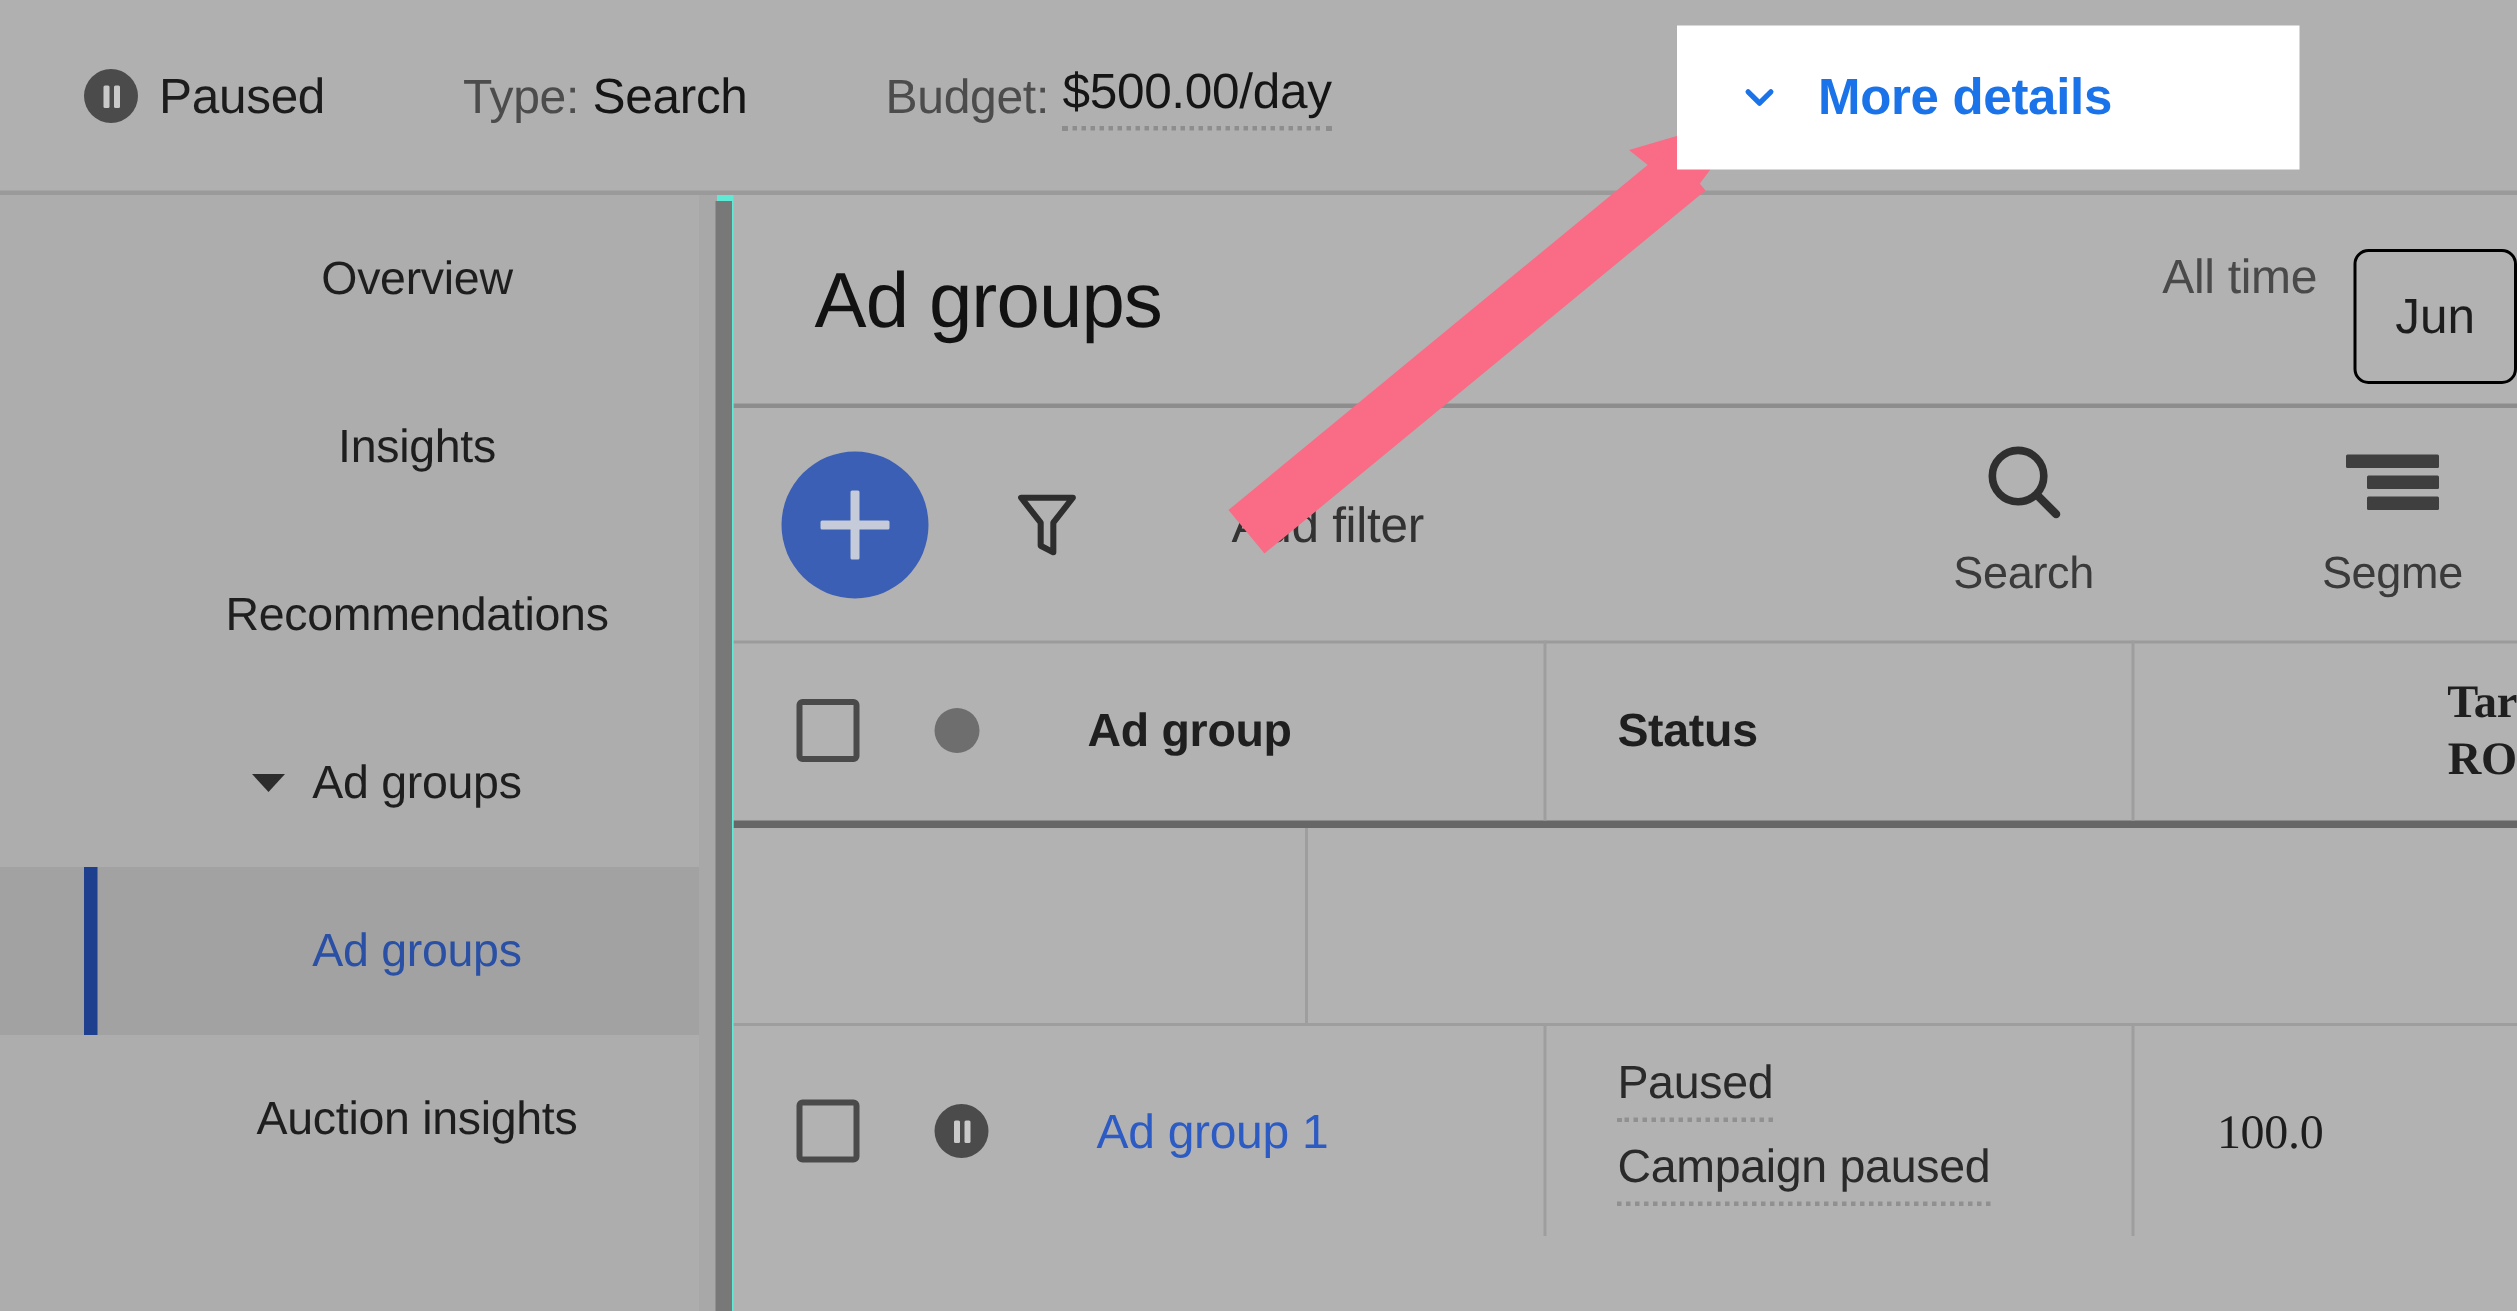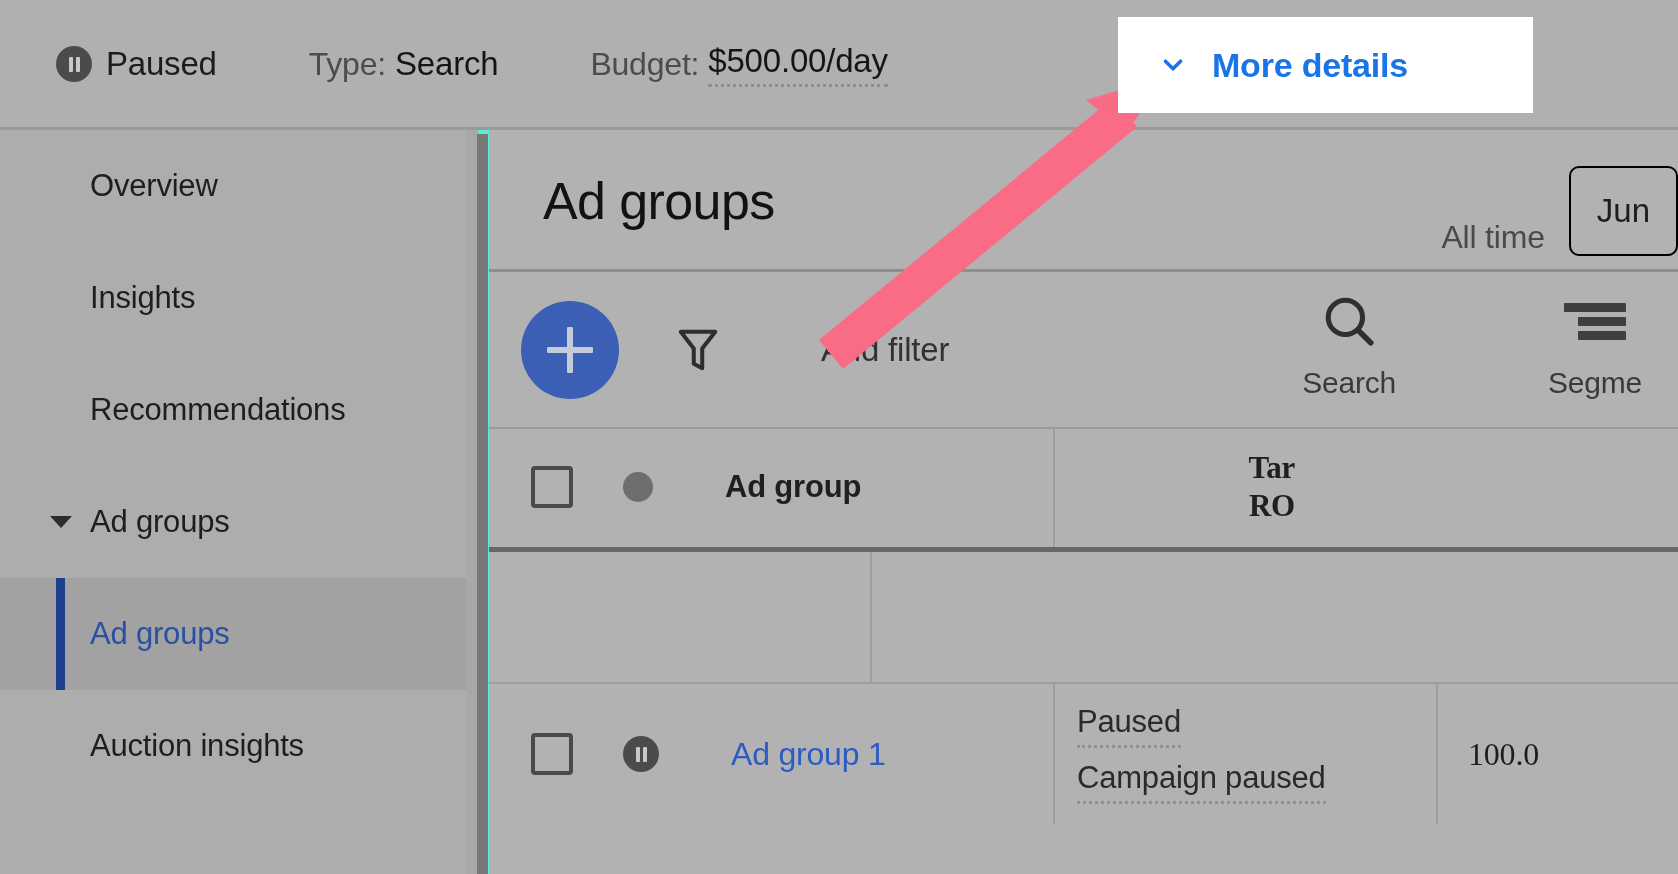--- a/index.html
+++ b/index.html
@@ -138,20 +138,21 @@
     background: #adadad;
     overflow: hidden;
   }
   .nav-item {
     position: relative;
     display: flex;
     align-items: center;
     height: 112px;
     box-sizing: border-box;
     cursor: pointer;
+    justify-content: center;
   }
   .nav-item .nav-label {
     font-size: 31px;
     color: #1e1e1e;
     letter-spacing: -0.2px;
     white-space: nowrap;
   }
   .nav-item.level0 { padding-left: 90px; }
   .nav-item.group  { padding-left: 50px; }
   .nav-item.child  { padding-left: 90px; }
@@ -222,21 +223,21 @@
     font-size: 52px;
     color: #121212;
     letter-spacing: -0.6px;
     white-space: nowrap;
   }
   #daterange-wrap {
     position: absolute;
     right: 0;
     top: 36px;
     display: flex;
-    align-items: flex-end;
+    align-items: flex-start;
   }
   #alltime-label {
     font-size: 32px;
     color: #4a4a4a;
     letter-spacing: -0.2px;
     margin-right: 24px;
     white-space: nowrap;
   }
   #daterange-btn {
     border: 2px solid #000000;
@@ -346,20 +347,21 @@
   #table-top-border {
     position: absolute;
     left: 0; top: 0;
     width: 1189px;
     height: 2px;
     background: #9b9b9b;
   }
   .trow {
     display: flex;
     position: relative;
+    gap: 25px;
   }
   .tcell {
     box-sizing: border-box;
     display: flex;
     align-items: center;
     border-right: 2px solid #9e9e9e;
   }
   .tcell:last-child { border-right: none; font-family: Liberation Serif, serif; }
 
   .col-name   { width: 566px; padding-left: 42px; }
@@ -618,20 +620,23 @@
 
     <div id="table">
       <div id="table-top-border"></div>
 
       <div id="thead">
         <div class="trow">
           <div class="tcell col-name">
             <span class="checkbox"></span>
             <span class="status-dot"></span>
             <span class="th-label header-name-text">Ad group</span>
+          </div>
+          <div class="tcell col-status">
+            <span class="th-label">Status</span>
           </div>
           <div class="tcell col-troas">
             <span class="th-label multiline" id="troas-header"><span>Tar</span><br><span>RO</span></span>
           </div>
         </div>
       </div>
       <div id="thead-bottom-border"></div>
 
       <div id="total-row">
         <div class="trow">

